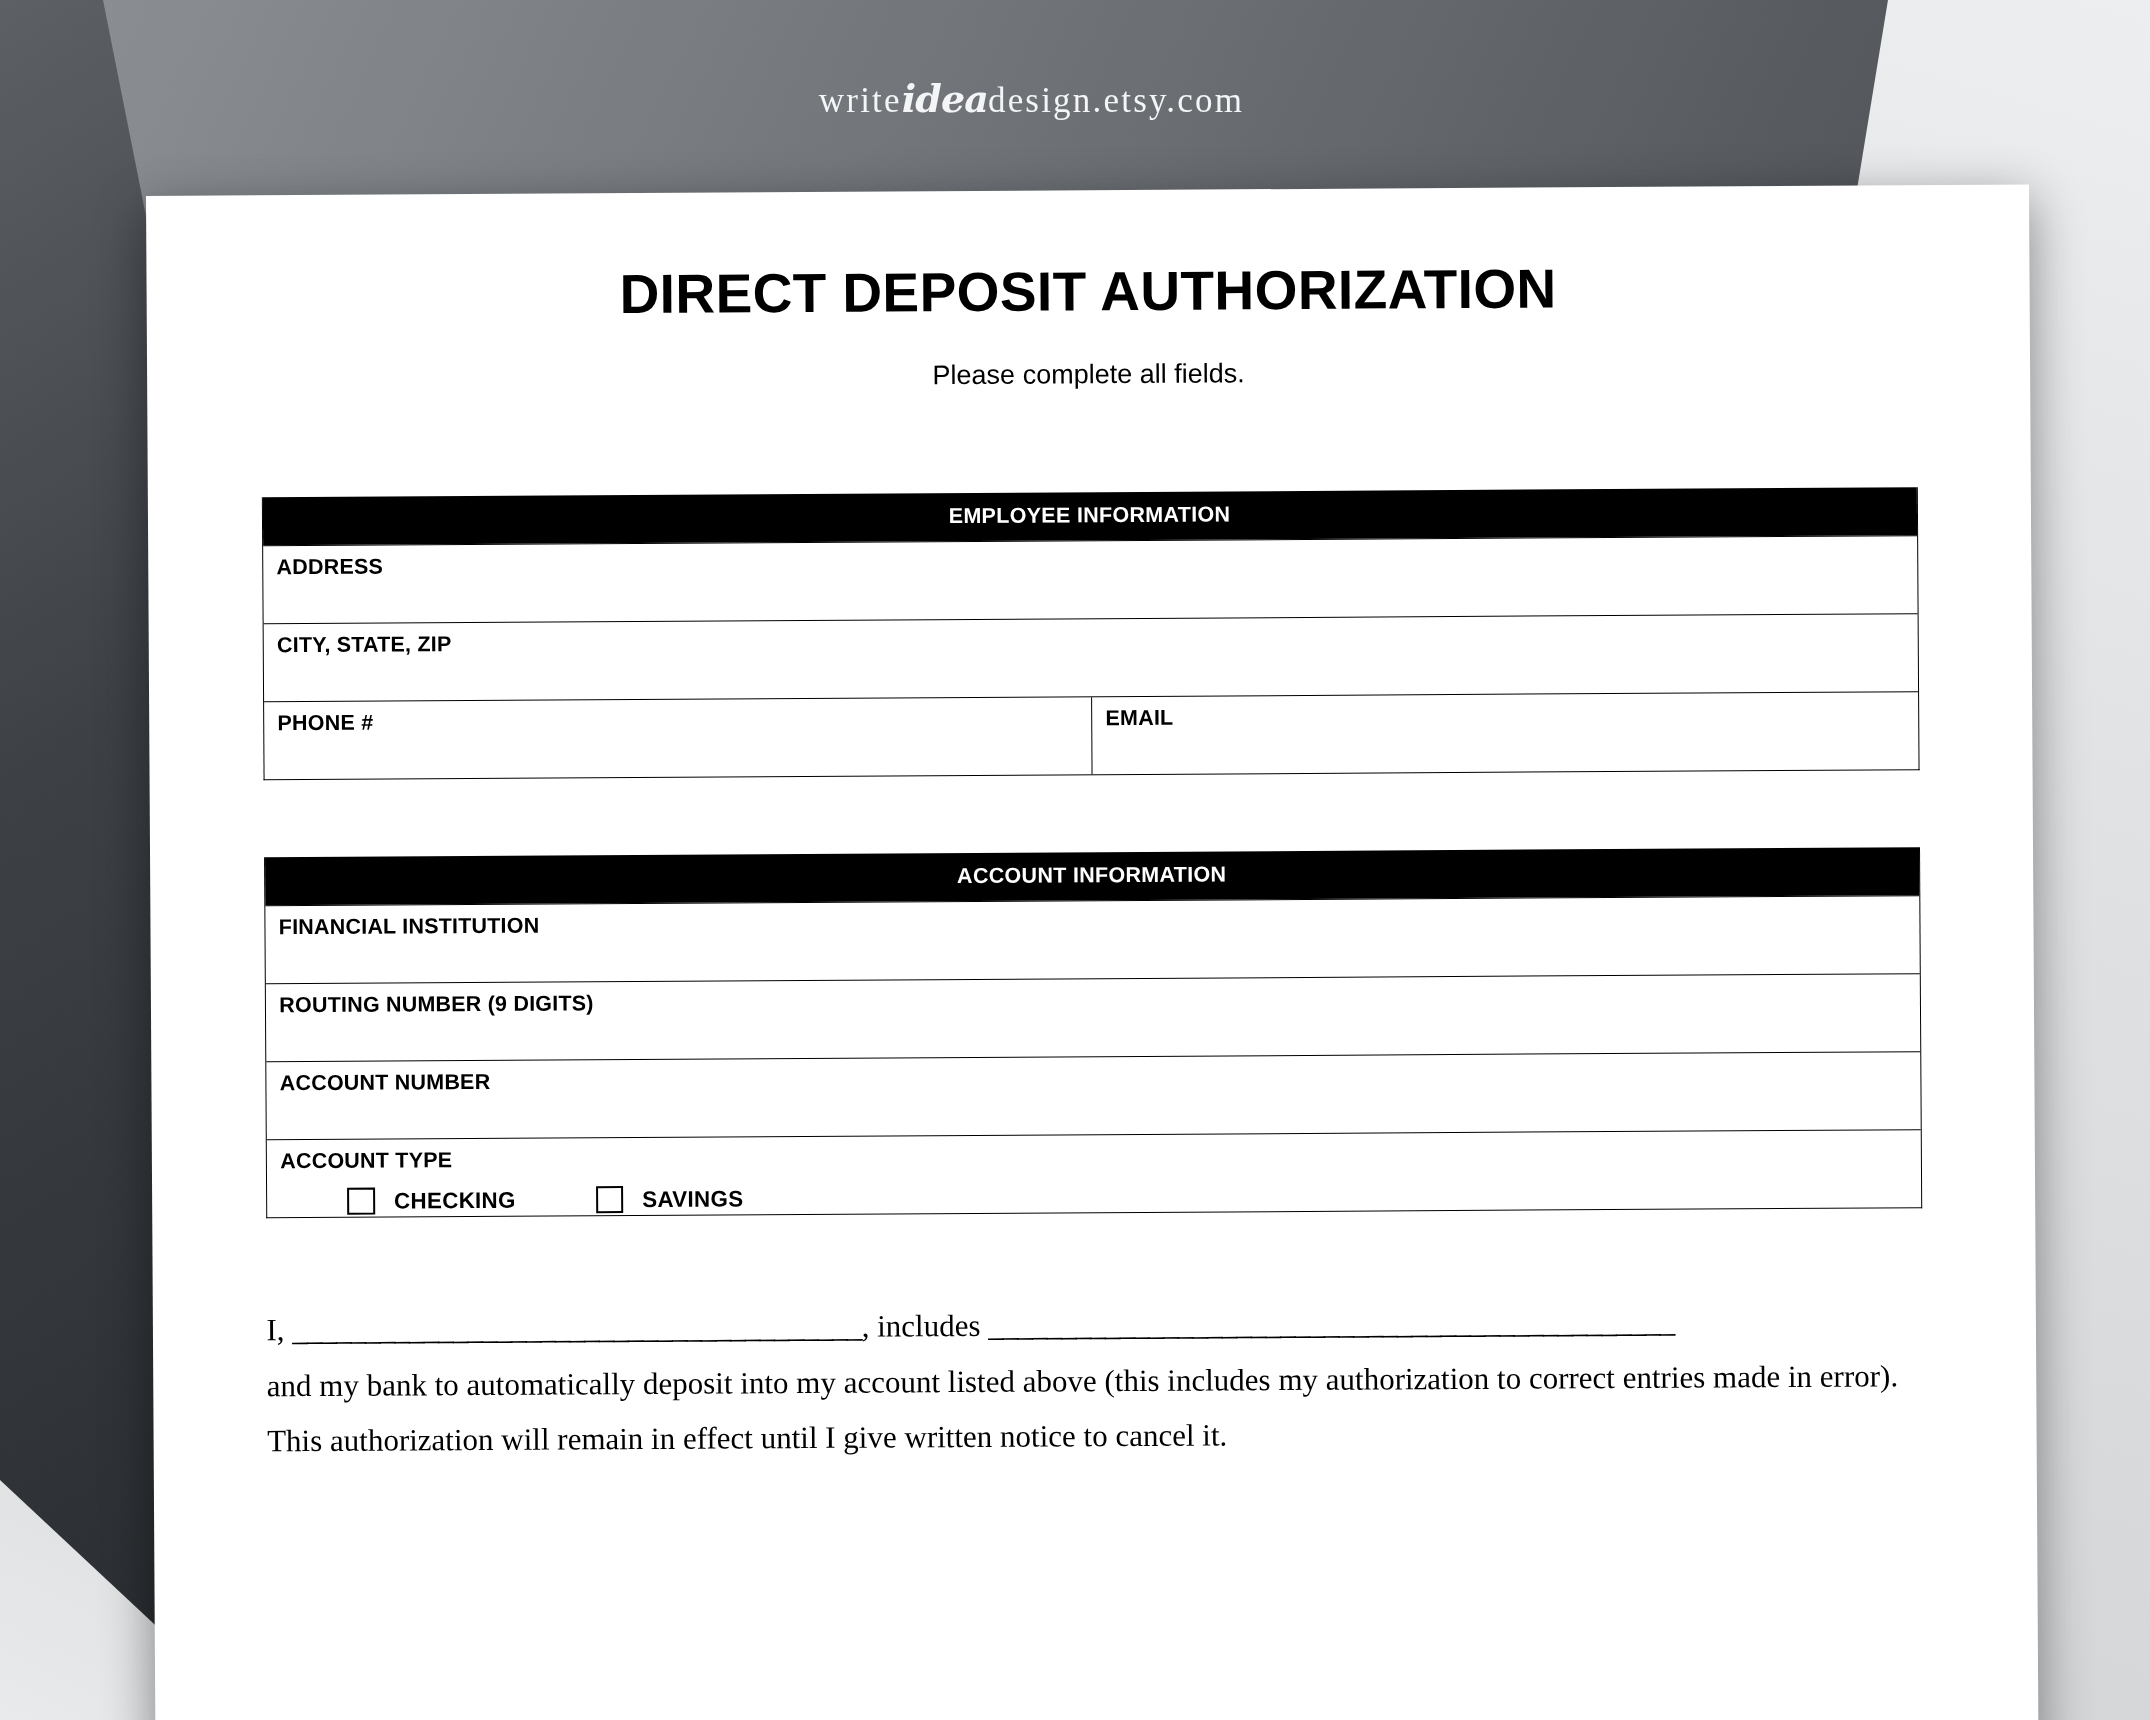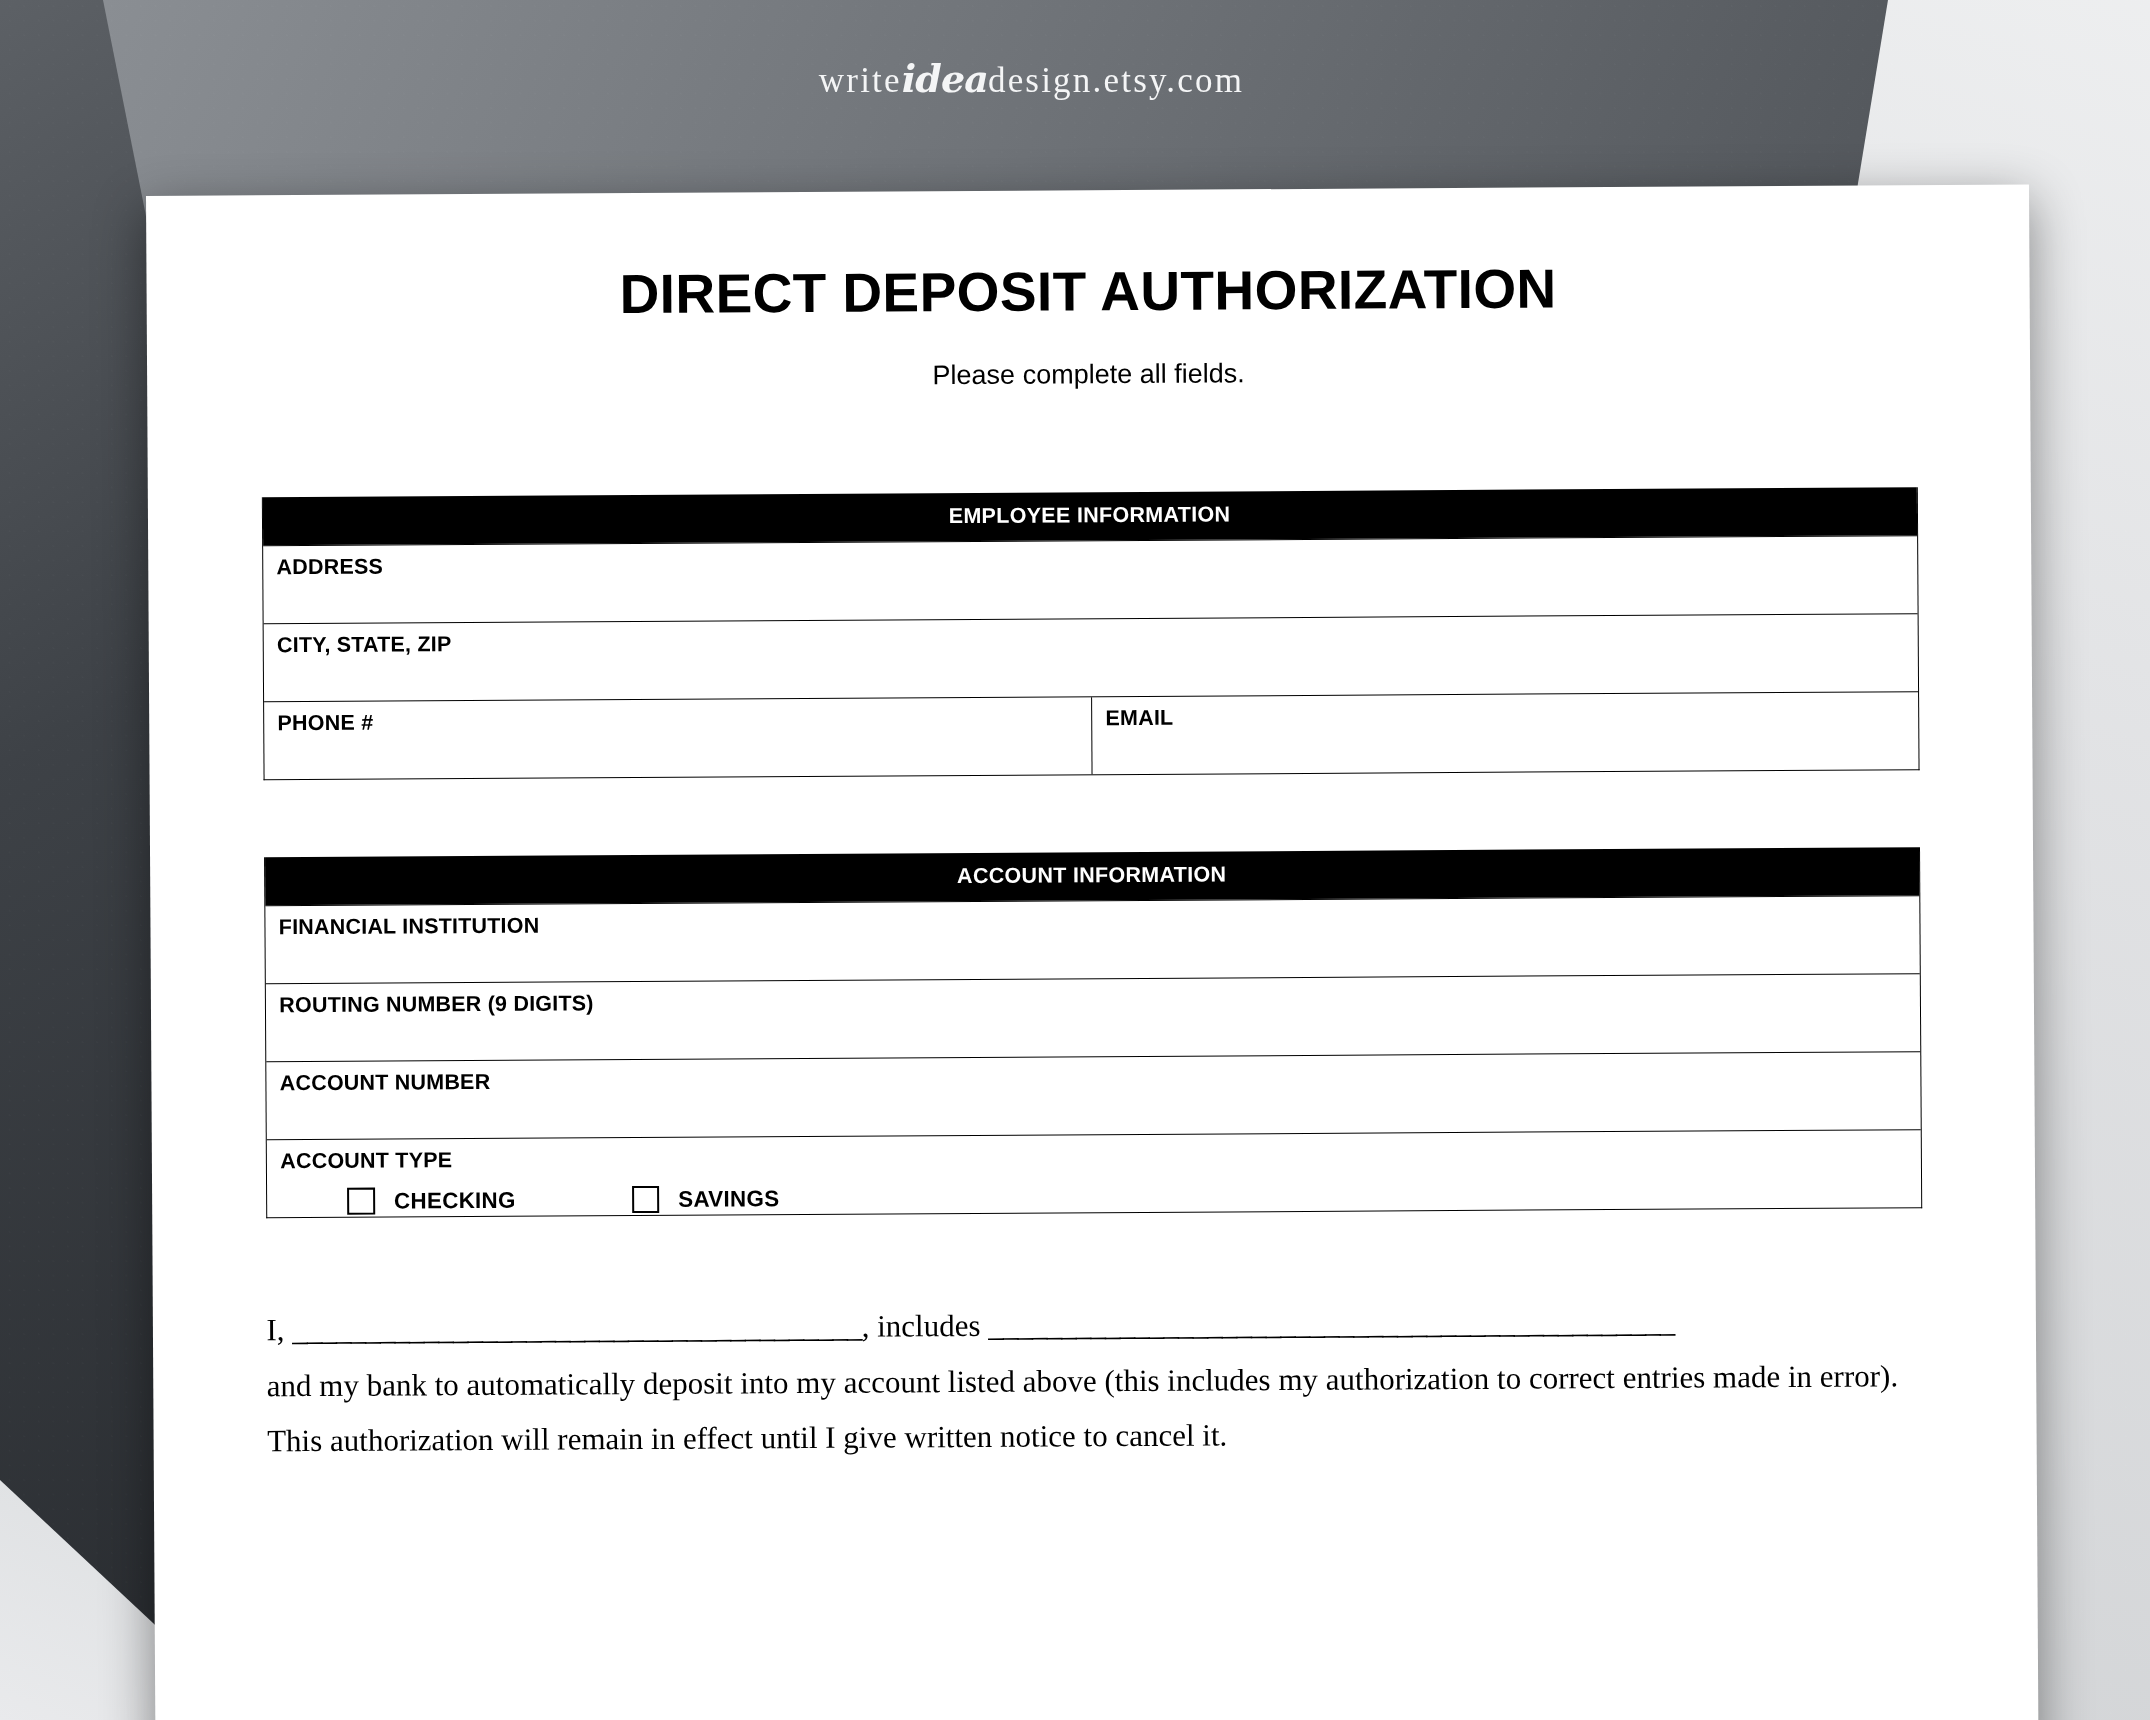--- a/index.html
+++ b/index.html
@@ -60,21 +60,21 @@
     opacity: .22;
     background-image:
       radial-gradient(circle at 9.5px 6px, rgba(255,255,255,.10) 0 0.9px, transparent 0.9px),
       radial-gradient(circle at 2.6px 12px, rgba(0,0,0,.10) 0 0.9px, transparent 0.9px);
     background-size: 14.6px 14.6px, 11.2px 11.2px;
   }
 
   
   #watermark {
     position: absolute;
-    top: 56px;
+    top: 76px;
     left: 0;
     width: 2063px;
     text-align: center;
     color: #f4f5f6;
     font-family: "Liberation Serif", serif;
     font-size: 35px;
     letter-spacing: 2.2px;
     white-space: nowrap;
   }
   #watermark .script {
@@ -171,21 +171,21 @@
     display: flex;
     align-items: center;
     margin-top: 13.8px;
     padding-left: 43px;
   }
   .check-item {
     display: flex;
     align-items: center;
     margin-left: 24px;
   }
-  .check-item + .check-item { margin-left: 116px; }
+  .check-item + .check-item { margin-left: 80px; }
   .box {
     width: 27.5px;
     height: 27.5px;
     border: 2.6px solid #000;
     box-sizing: border-box;
     background: #fff;
   }
   .check-label {
     font-size: 22.4px;
     font-weight: bold;

